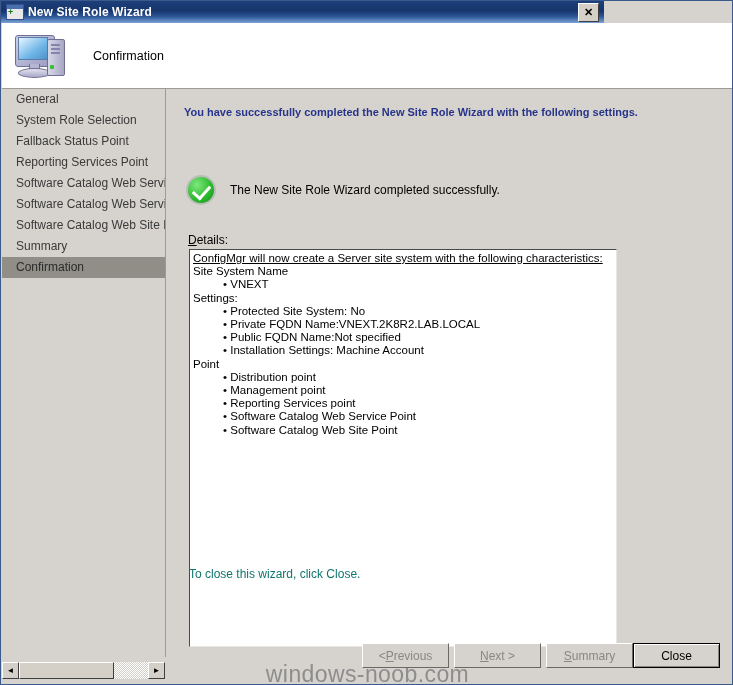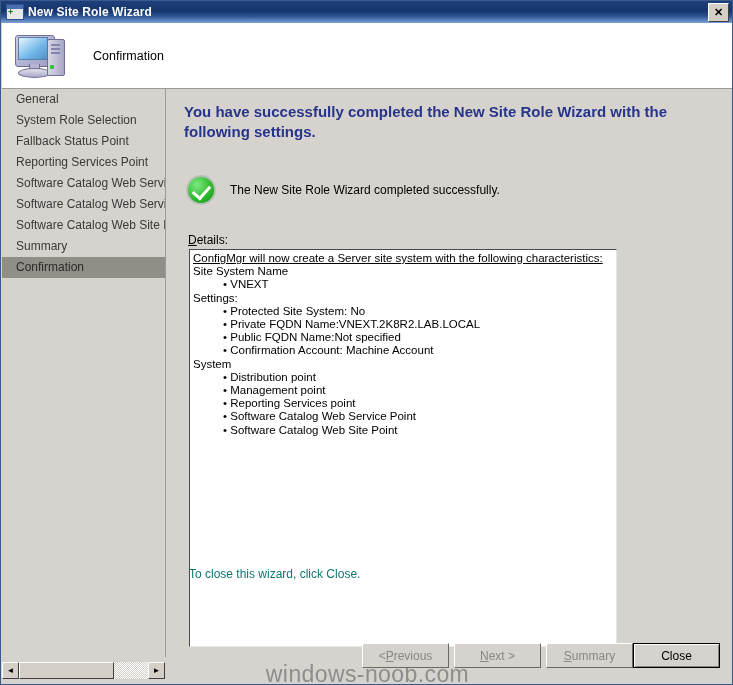--- a/index.html
+++ b/index.html
@@ -19,21 +19,21 @@
     box-sizing: border-box;
     background: #d6d3ce;
     border: 1px solid #3a5a8c;
     overflow: hidden;
   }
 
   
   #titlebar {
     position: absolute;
     left: 0; top: 0;
-    width: 733px;
+    width: 603px;
     height: 22px;
     background: linear-gradient(to bottom, #1d3f7a 0%, #17356c 45%, #2c5596 70%, #7ba3d6 100%);
     display: flex;
     align-items: center;
     padding: 0 2px;
     box-sizing: border-box;
   }
   #title-icon {
     width: 16px; height: 14px;
     margin: 0 4px 0 3px;
@@ -252,21 +252,21 @@
     position: absolute;
     left: 165px; top: 88px;
     width: 567px;
     height: 568px;
     background: #d6d3ce;
   }
   #page-heading {
     position: absolute;
     left: 18px; top: 13px;
     width: 500px;
-    font-size: 15px;
+    font-size: 11px;
     font-weight: bold;
     color: #27348b;
     line-height: 20px;
   }
   #success-row {
     position: absolute;
     left: 20px; top: 86px;
     display: flex;
     align-items: center;
     justify-content: center;
@@ -441,22 +441,22 @@
     <div id="details-label"><u>D</u><span>etails:</span></div>
 
     <div id="details-box">
         <div class="det-line underline">ConfigMgr will now create a Server site system with the following characteristics:</div>
         <div class="det-line">Site System Name</div>
         <div class="det-line bullet">• VNEXT</div>
         <div class="det-line">Settings:</div>
         <div class="det-line bullet">• Protected Site System: No</div>
         <div class="det-line bullet">• Private FQDN Name:VNEXT.2K8R2.LAB.LOCAL</div>
         <div class="det-line bullet">• Public FQDN Name:Not specified</div>
-        <div class="det-line bullet">• Confirmation Account: Machine Account</div>
-        <div class="det-line">System</div>
+        <div class="det-line bullet">• Installation Settings: Machine Account</div>
+        <div class="det-line">Point</div>
         <div class="det-line bullet">• Distribution point</div>
         <div class="det-line bullet">• Management point</div>
         <div class="det-line bullet">• Reporting Services point</div>
         <div class="det-line bullet">• Software Catalog Web Service Point</div>
         <div class="det-line bullet">• Software Catalog Web Site Point</div>
       </div>
 
     <div id="close-hint">To close this wizard, click Close.</div>
   </div>
 

